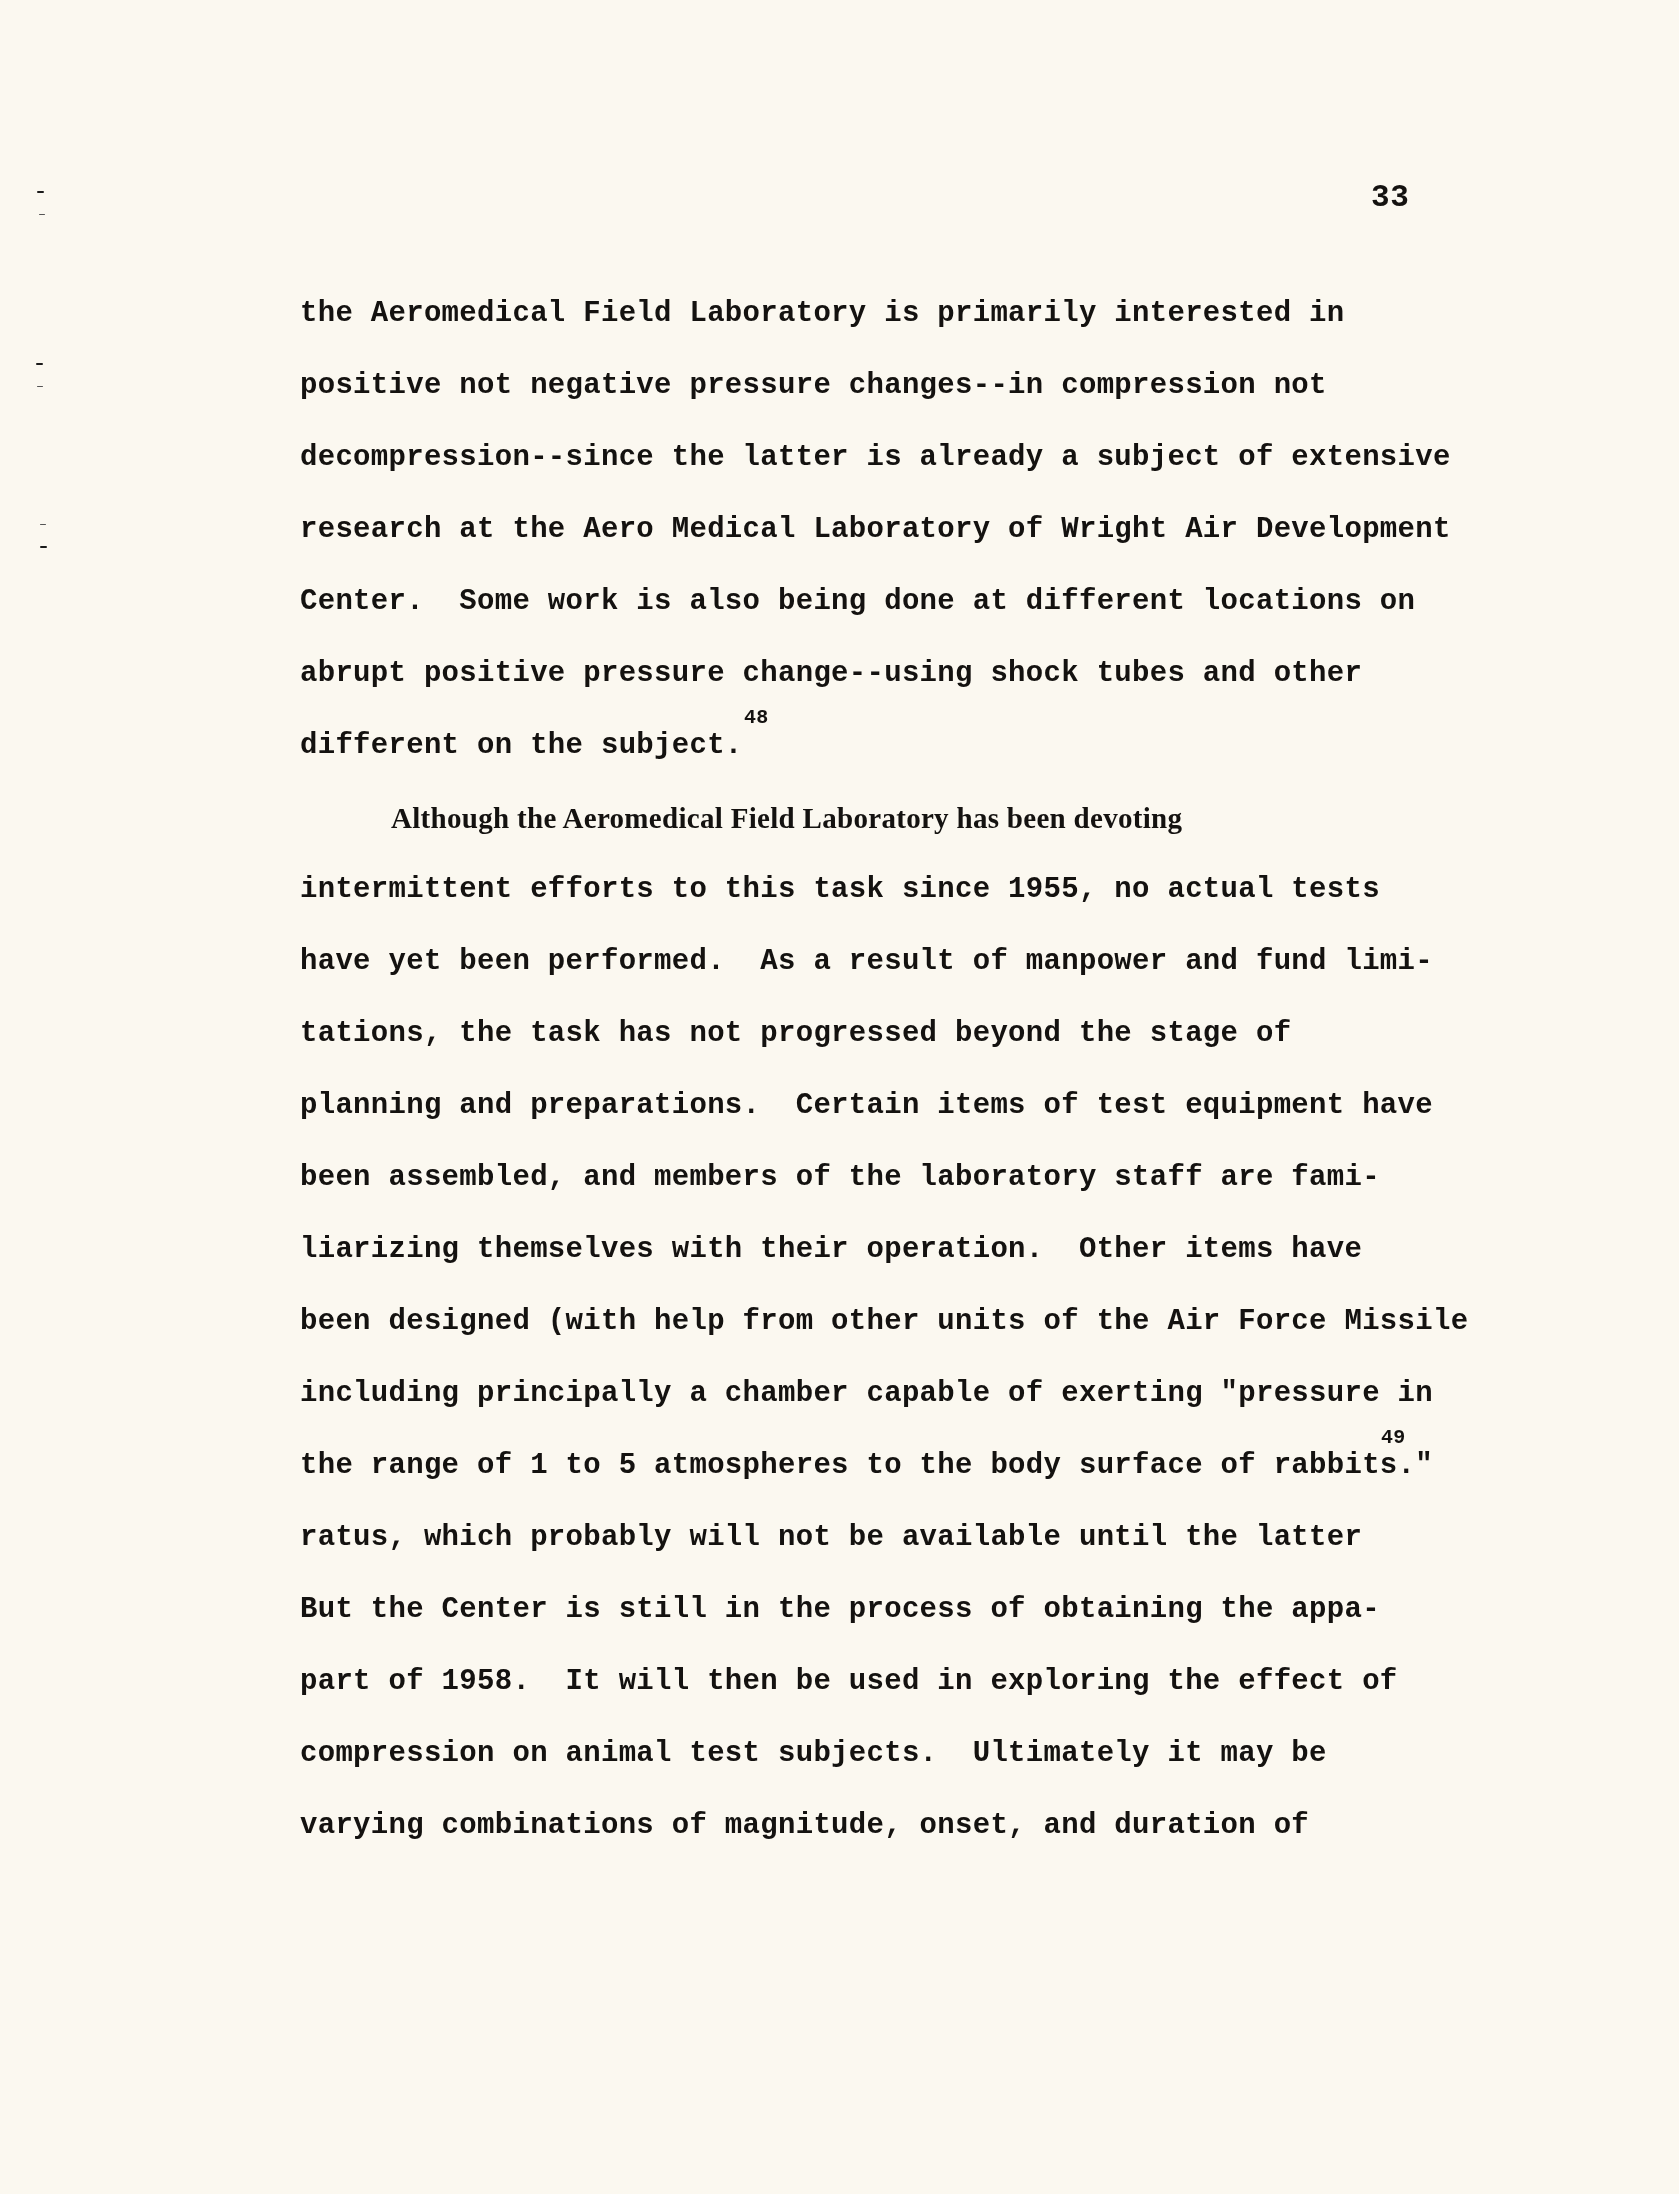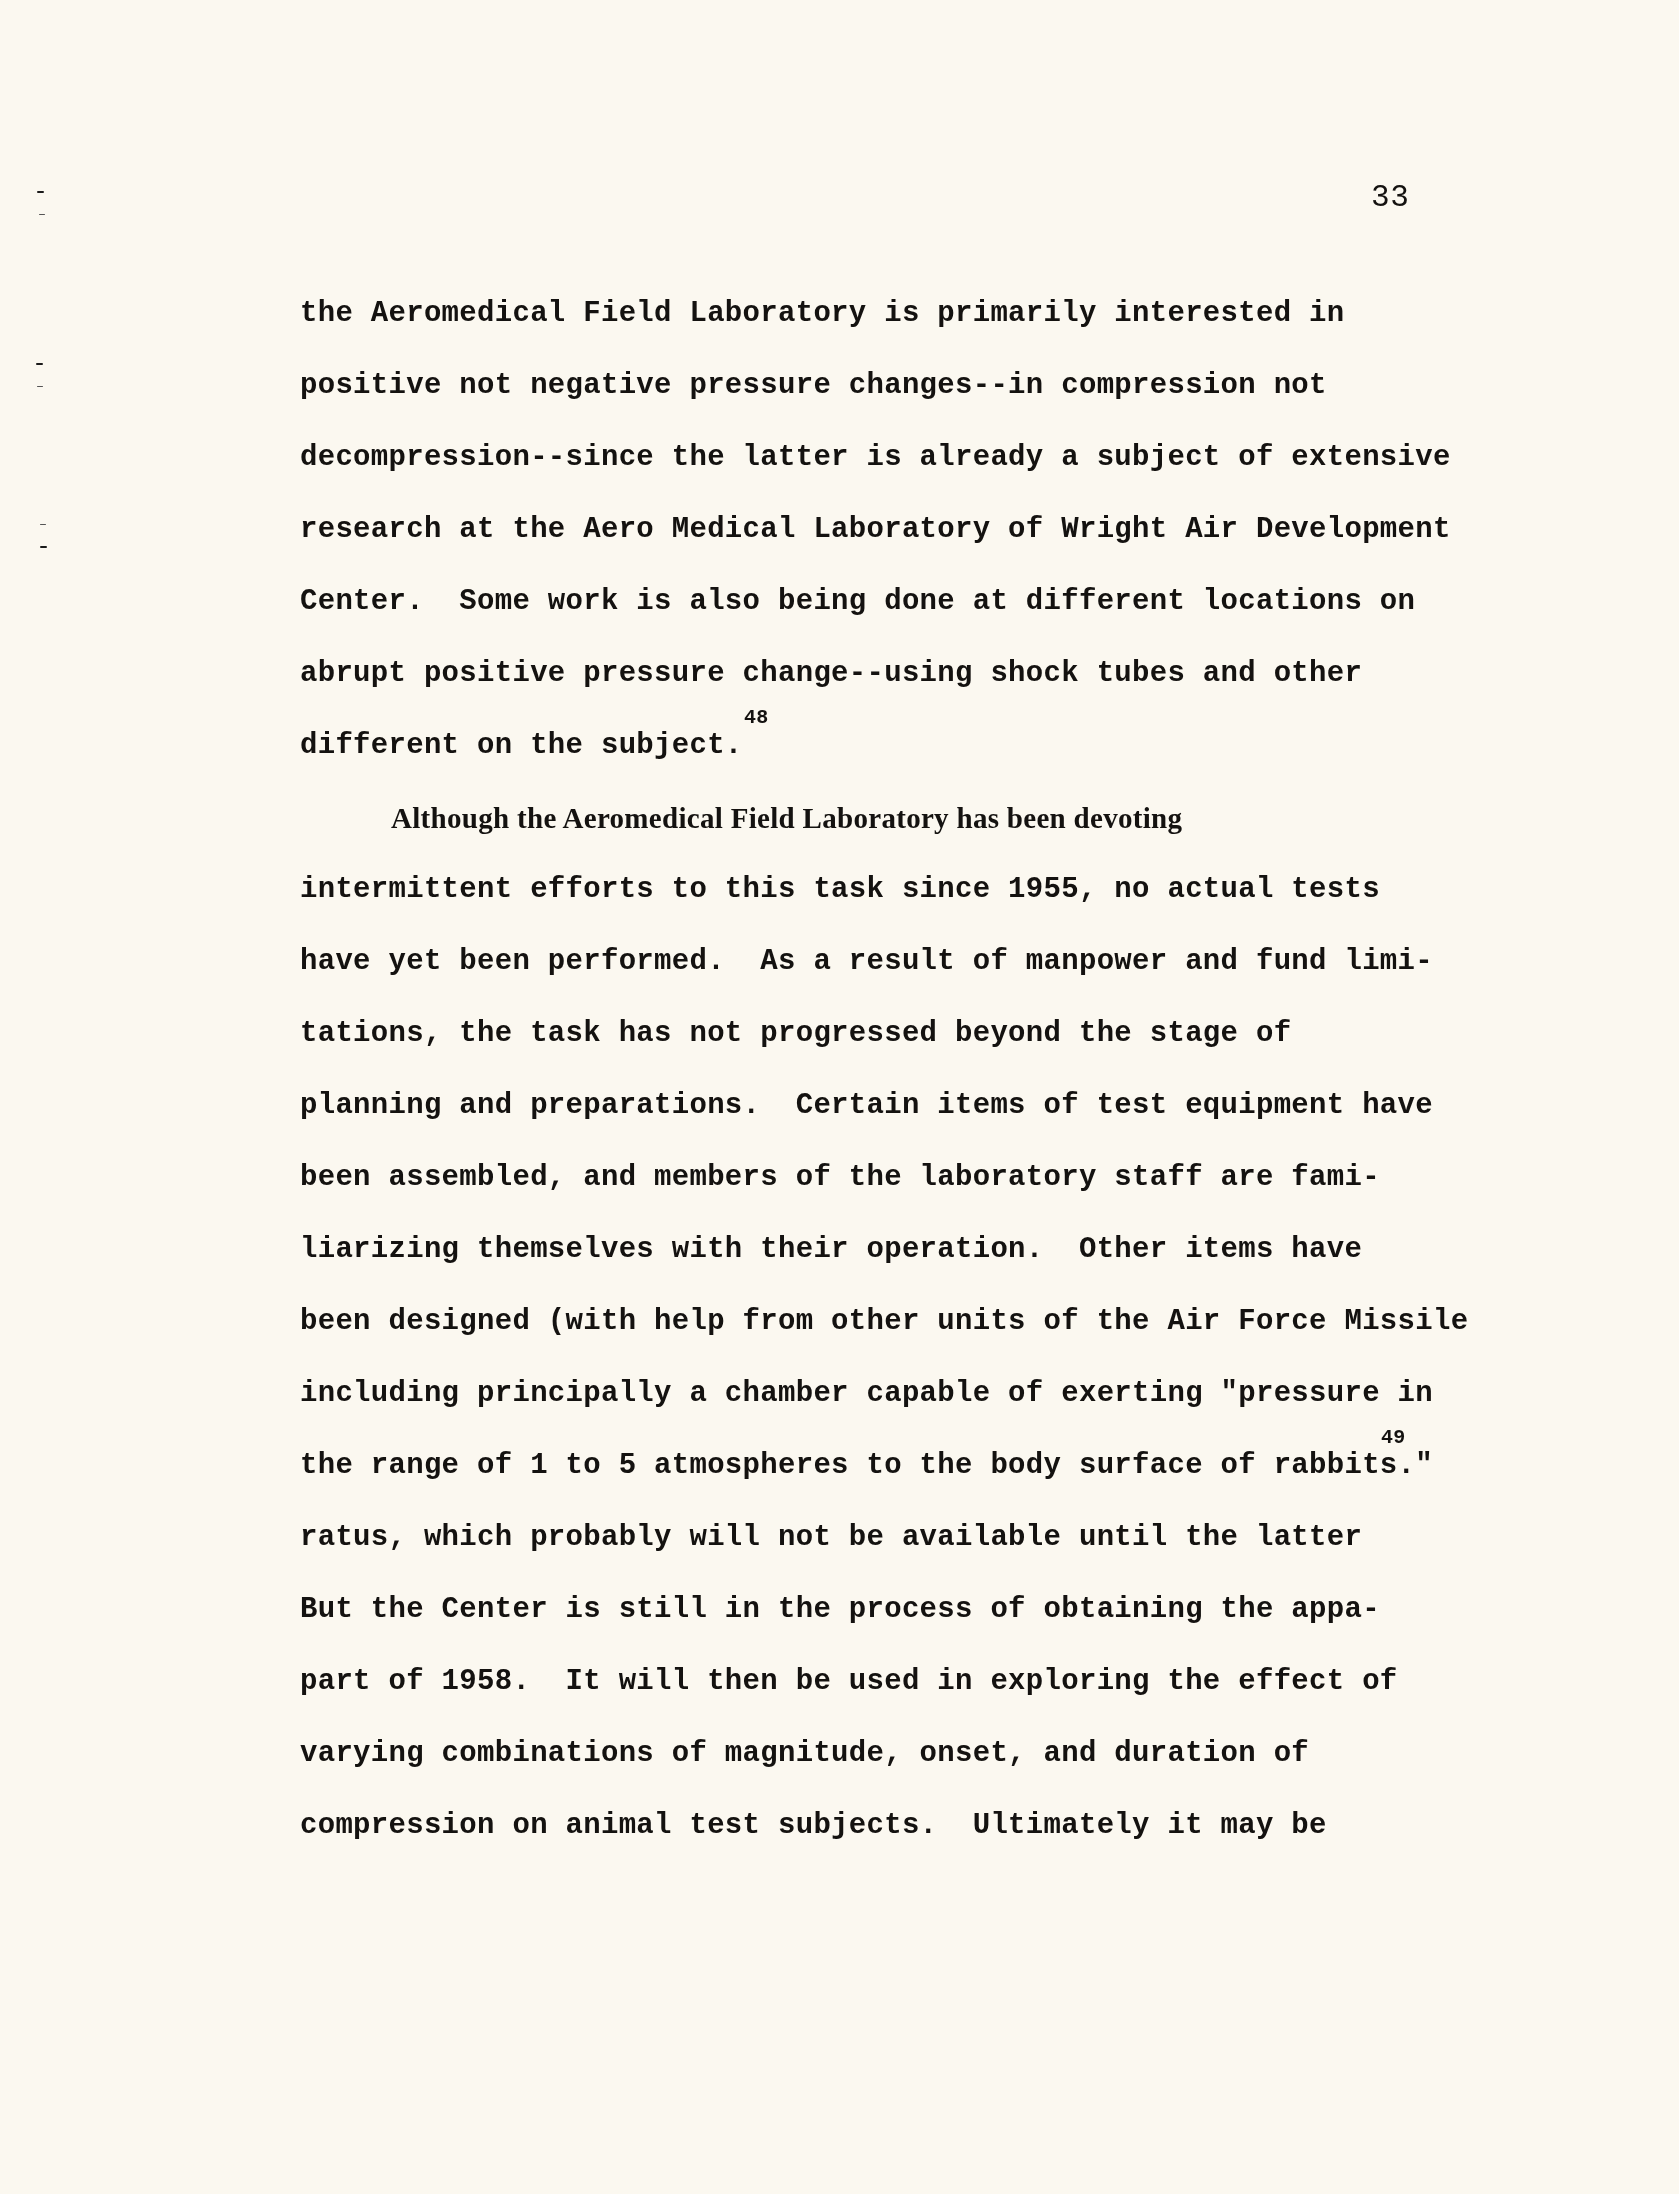--- a/index.html
+++ b/index.html
@@ -20,21 +20,21 @@
       left: 0; top: 0;
       width: 1680px;
       height: 2194px;
       background: #fbf8f0;
     }
     .page-number {
       position: absolute;
       left: 1371px;
       top: 180px;
       font-size: 31px;
-      font-weight: normal;
+      font-weight: bold;
       letter-spacing: 0.7px;
     }
     .body-text {
       position: absolute;
       left: 300px;
       top: 289px;
       width: 1214px;
     }
     .line {
       position: relative;
@@ -88,17 +88,17 @@
     <div class="line"><span>tations, the task has not progressed beyond the stage of</span></div>
     <div class="line"><span>planning and preparations.  Certain items of test equipment have</span></div>
     <div class="line"><span>been assembled, and members of the laboratory staff are fami-</span></div>
     <div class="line"><span>liarizing themselves with their operation.  Other items have</span></div>
     <div class="line"><span>been designed (with help from other units of the Air Force Missile</span></div>
     <div class="line"><span>including principally a chamber capable of exerting "pressure in</span></div>
     <div class="line"><span>the range of 1 to 5 atmospheres to the body surface of rabbits."</span><span class="sup" style="left:1081px;top:-13px;">49</span></div>
     <div class="line"><span>ratus, which probably will not be available until the latter</span></div>
     <div class="line"><span>But the Center is still in the process of obtaining the appa-</span></div>
     <div class="line"><span>part of 1958.  It will then be used in exploring the effect of</span></div>
+    <div class="line"><span>compression on animal test subjects.  Ultimately it may be</span></div>
     <div class="line"><span>varying combinations of magnitude, onset, and duration of</span></div>
-    <div class="line"><span>compression on animal test subjects.  Ultimately it may be</span></div>
   </div>
 </div>
 
 
 </body></html>

